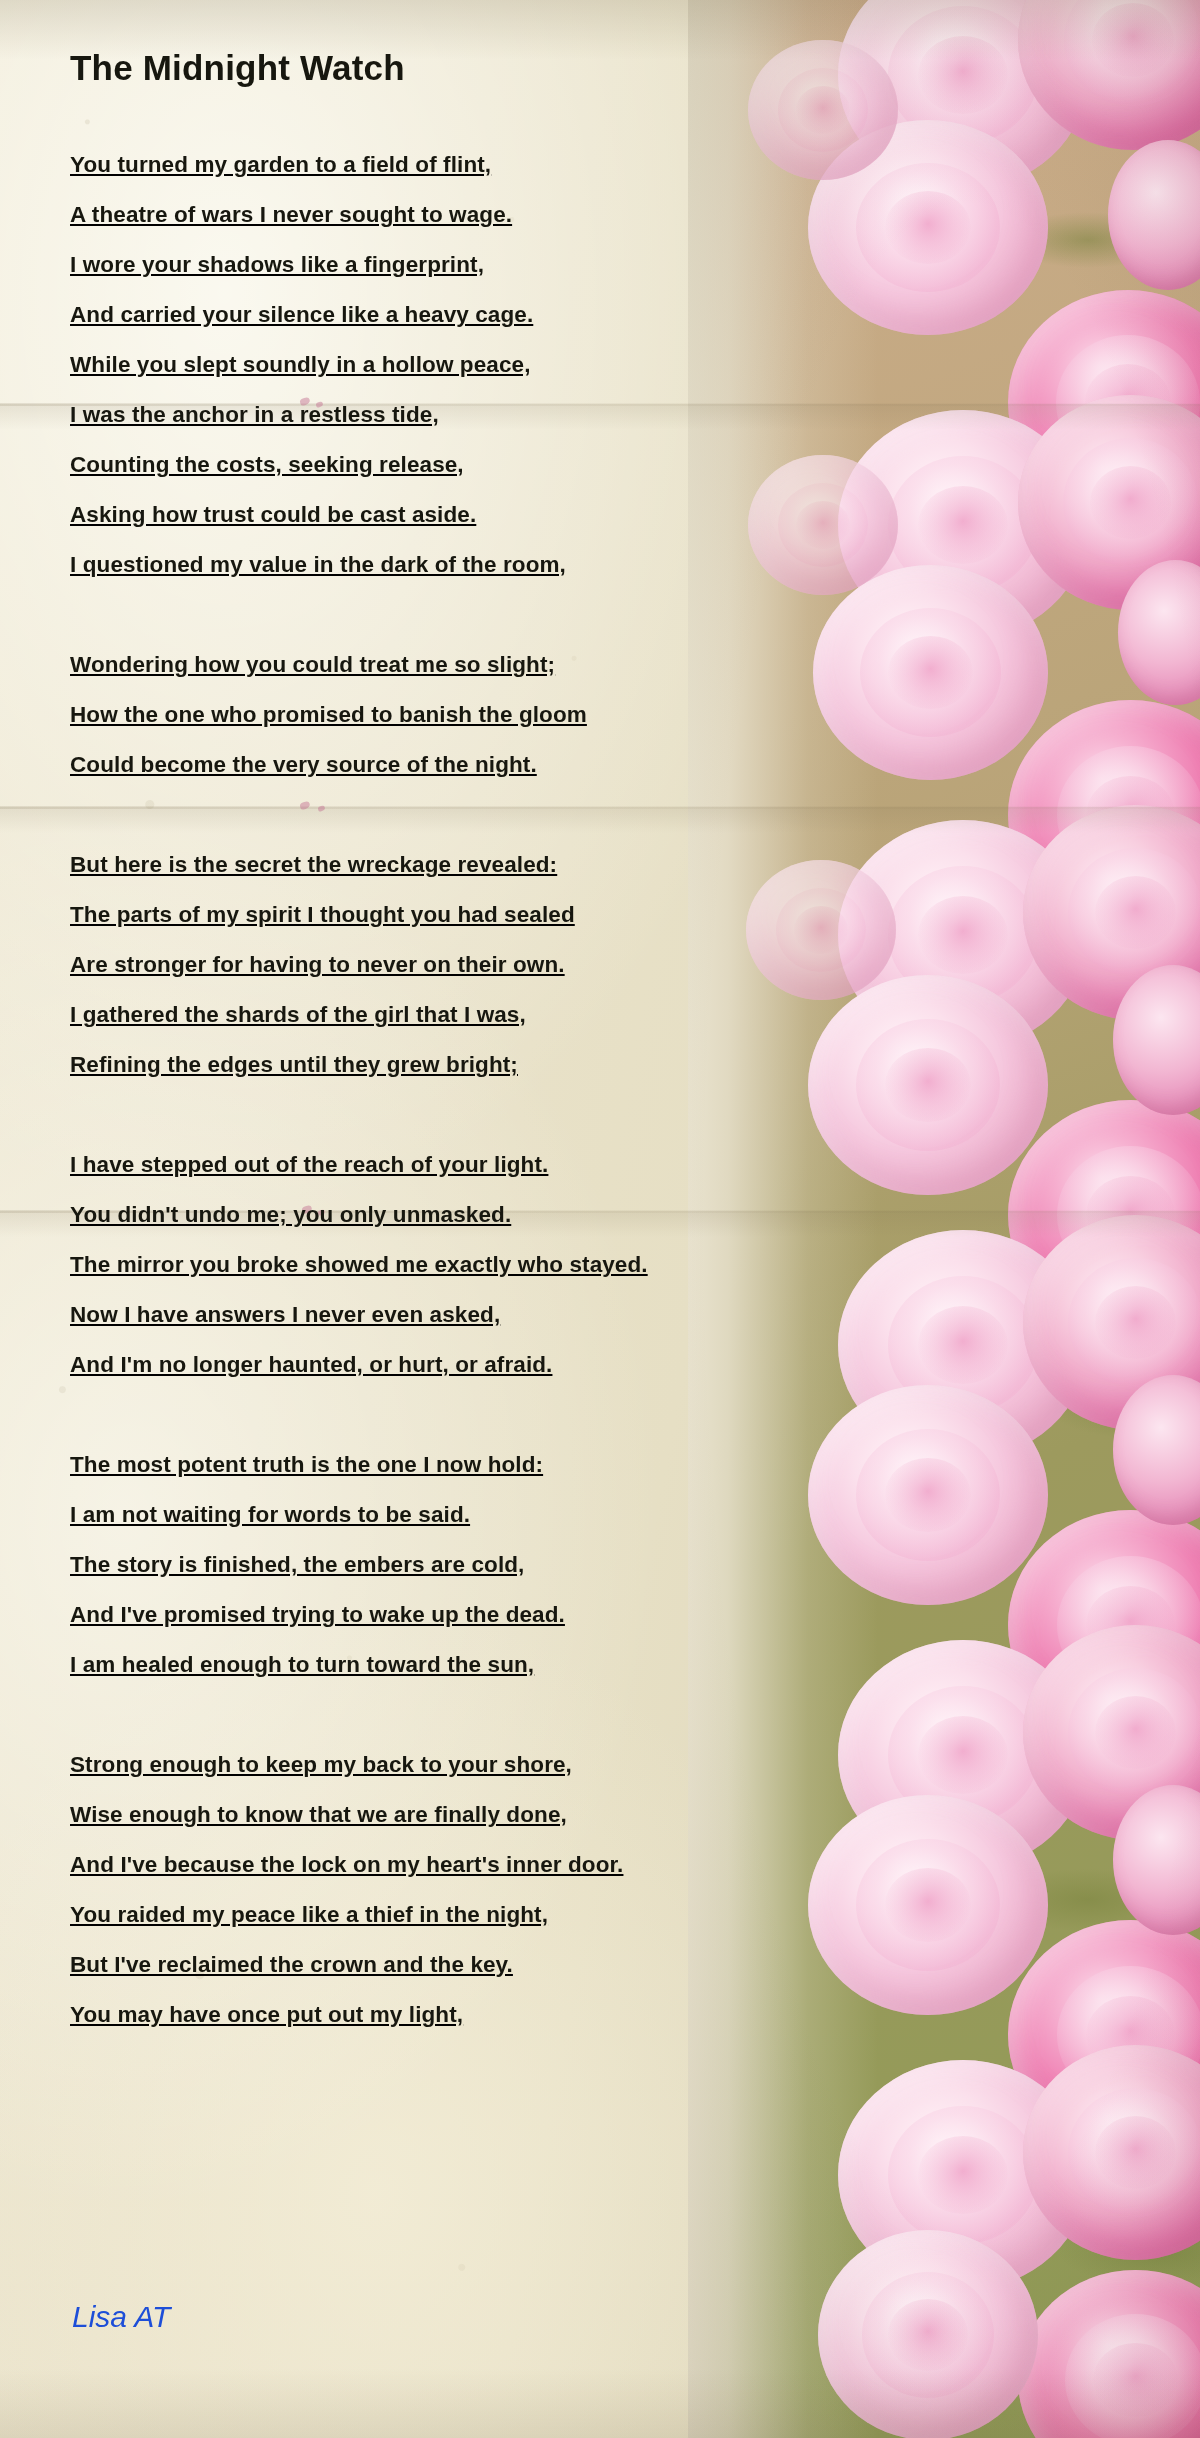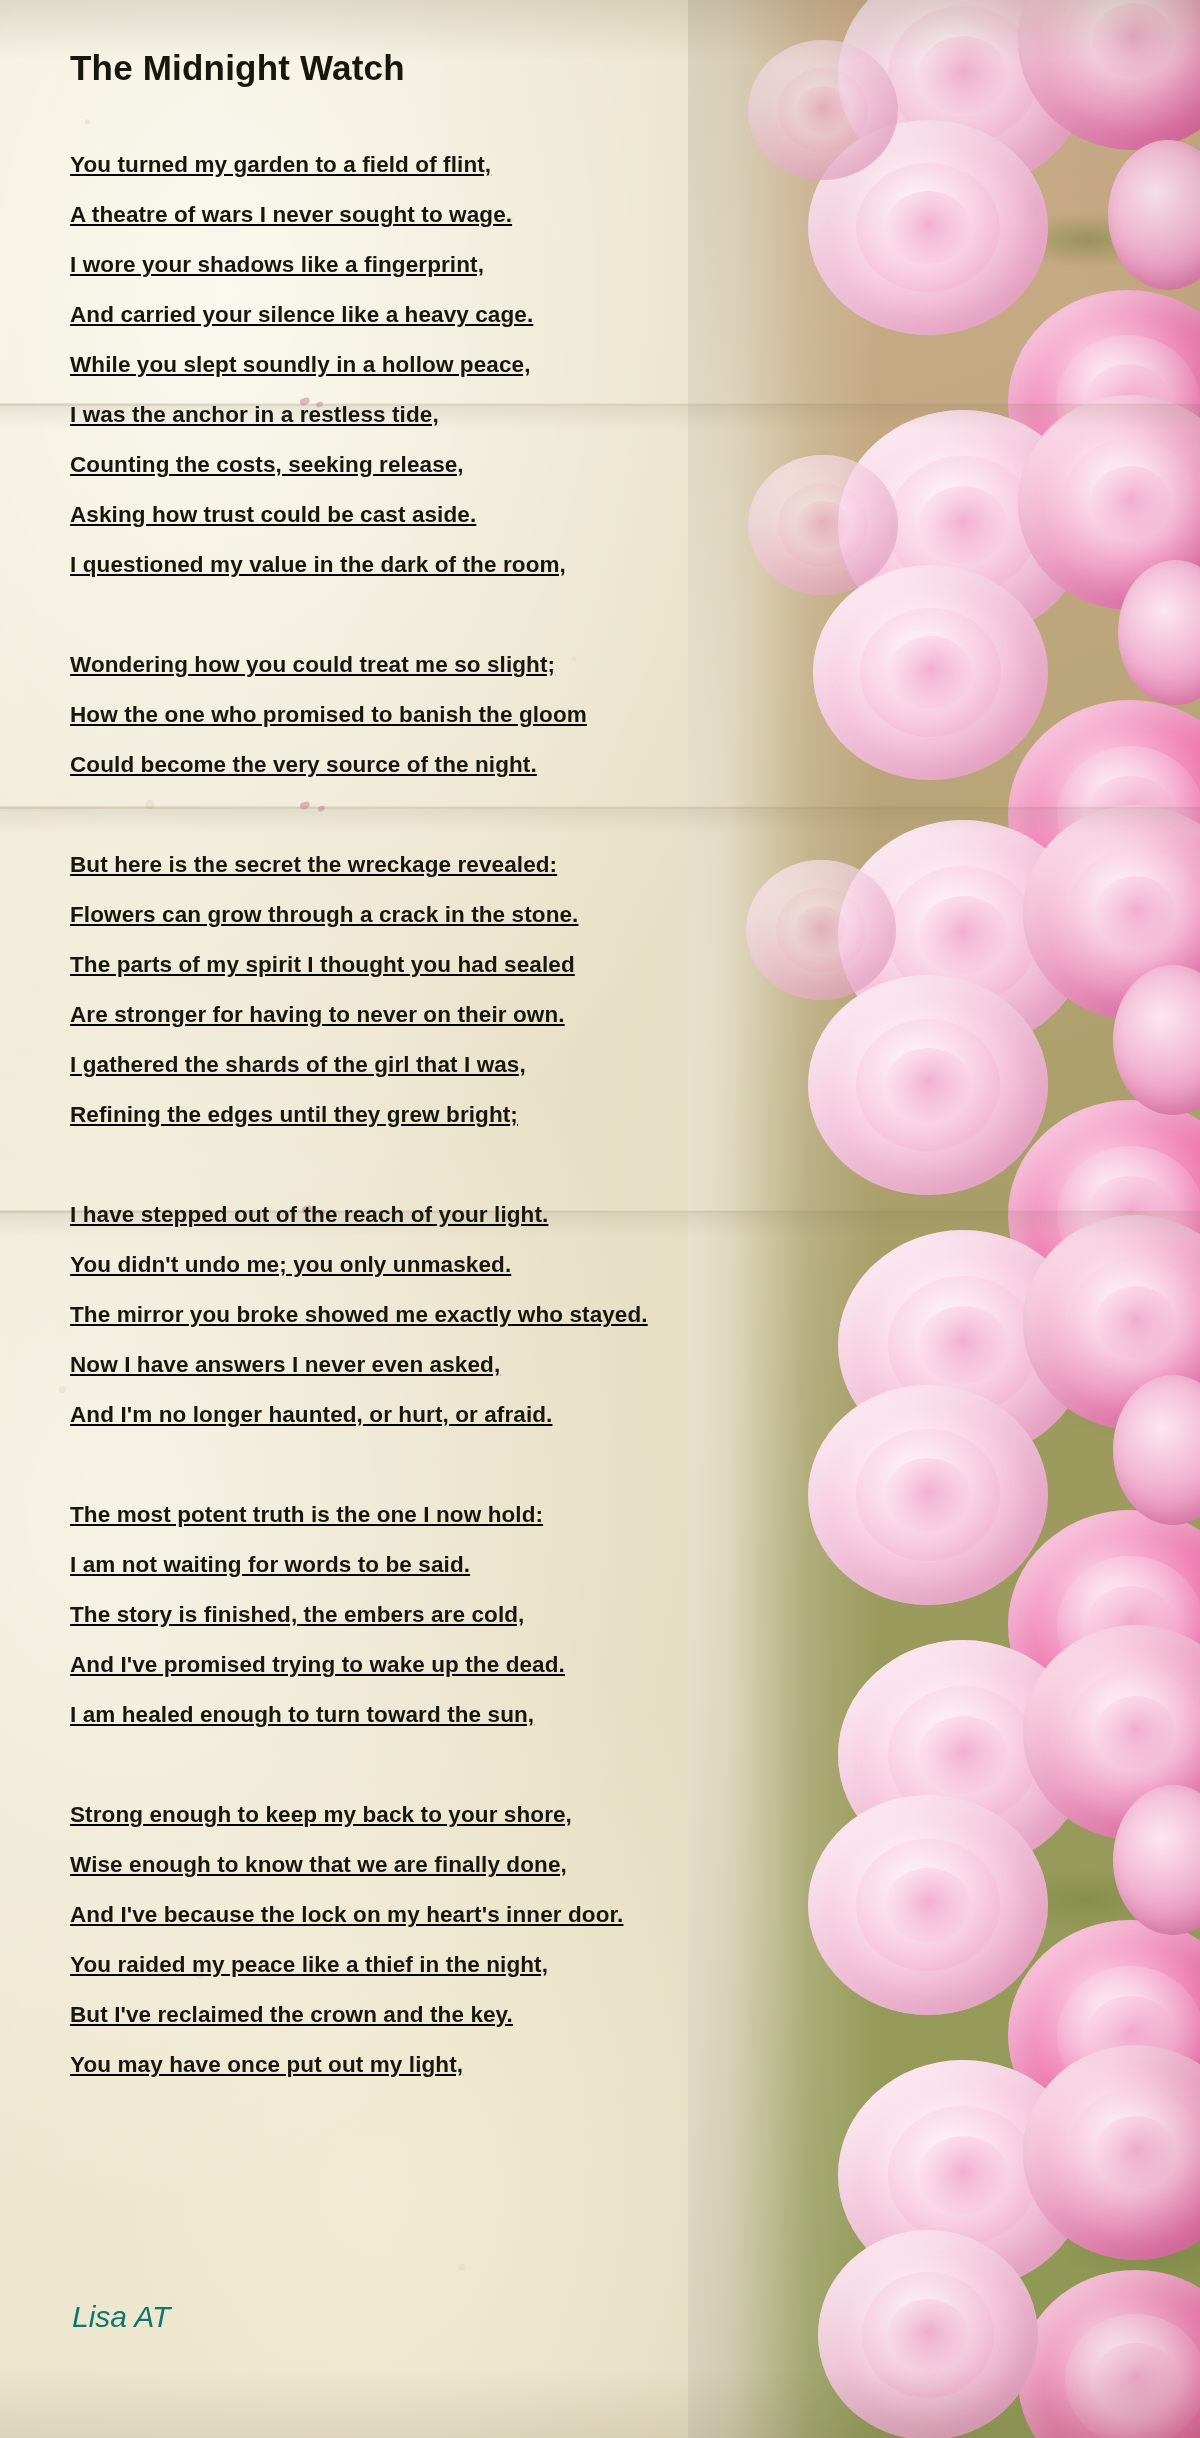--- a/index.html
+++ b/index.html
@@ -195,21 +195,21 @@
   }
   .line.blank {
     height: 50px;
   }
   .author {
     position: absolute;
     left: 72px;
     top: 2300px;
     font-size: 30px;
     font-style: italic;
-    color: #0f766e;
+    color: #1d4ed8;
     font-family: "Liberation Sans", sans-serif;
   }
 </style>
 </head>
 <body>
 
 <div class="page">
 
   <div class="paper"></div>
   <div class="grain"></div>
@@ -288,21 +288,20 @@
       <div class="line">Asking how trust could be cast aside.</div>
       <div class="line">I questioned my value in the dark of the room,</div>
       <div class="line blank"></div>
 
       <div class="line">Wondering how you could treat me so slight;</div>
       <div class="line">How the one who promised to banish the gloom</div>
       <div class="line">Could become the very source of the night.</div>
       <div class="line blank"></div>
 
       <div class="line">But here is the secret the wreckage revealed:</div>
-      <div class="line">Flowers can grow through a crack in the stone.</div>
       <div class="line">The parts of my spirit I thought you had sealed</div>
       <div class="line">Are stronger for having to never on their own.</div>
       <div class="line">I gathered the shards of the girl that I was,</div>
       <div class="line">Refining the edges until they grew bright;</div>
       <div class="line blank"></div>
 
       <div class="line">I have stepped out of the reach of your light.</div>
       <div class="line">You didn't undo me; you only unmasked.</div>
       <div class="line">The mirror you broke showed me exactly who stayed.</div>
       <div class="line">Now I have answers I never even asked,</div>

